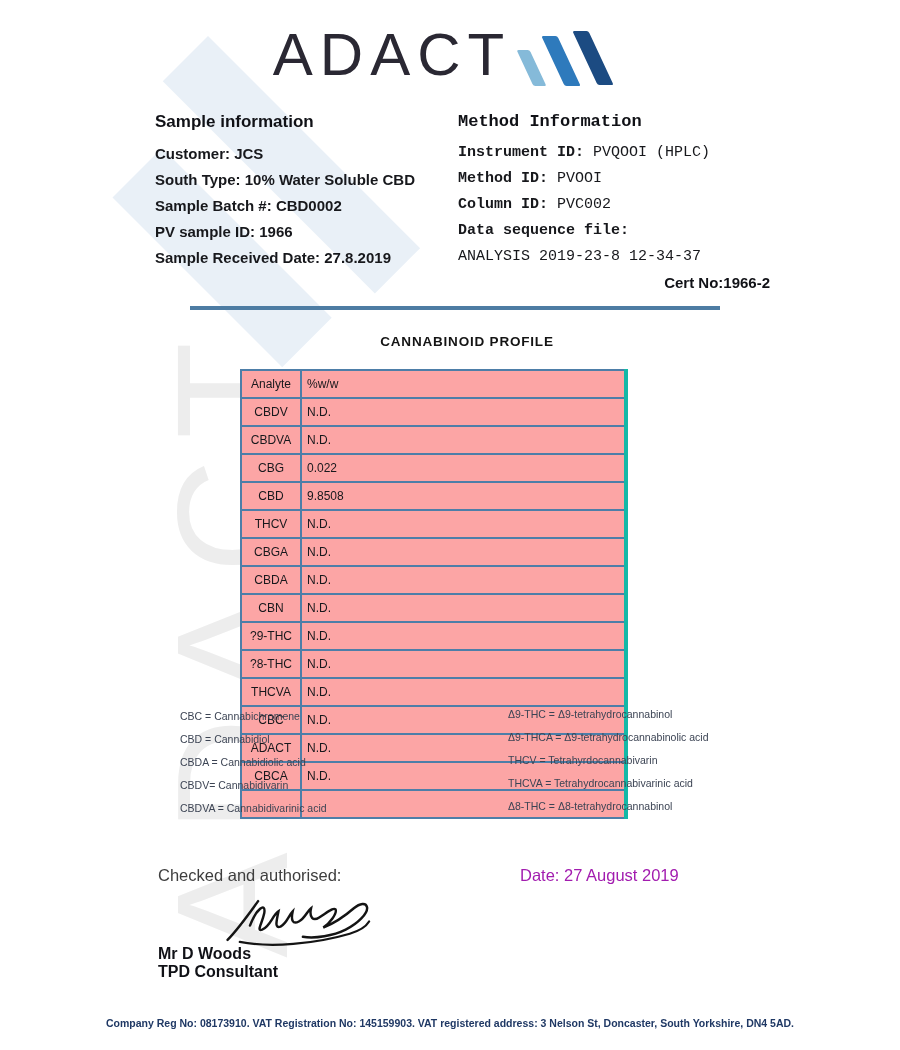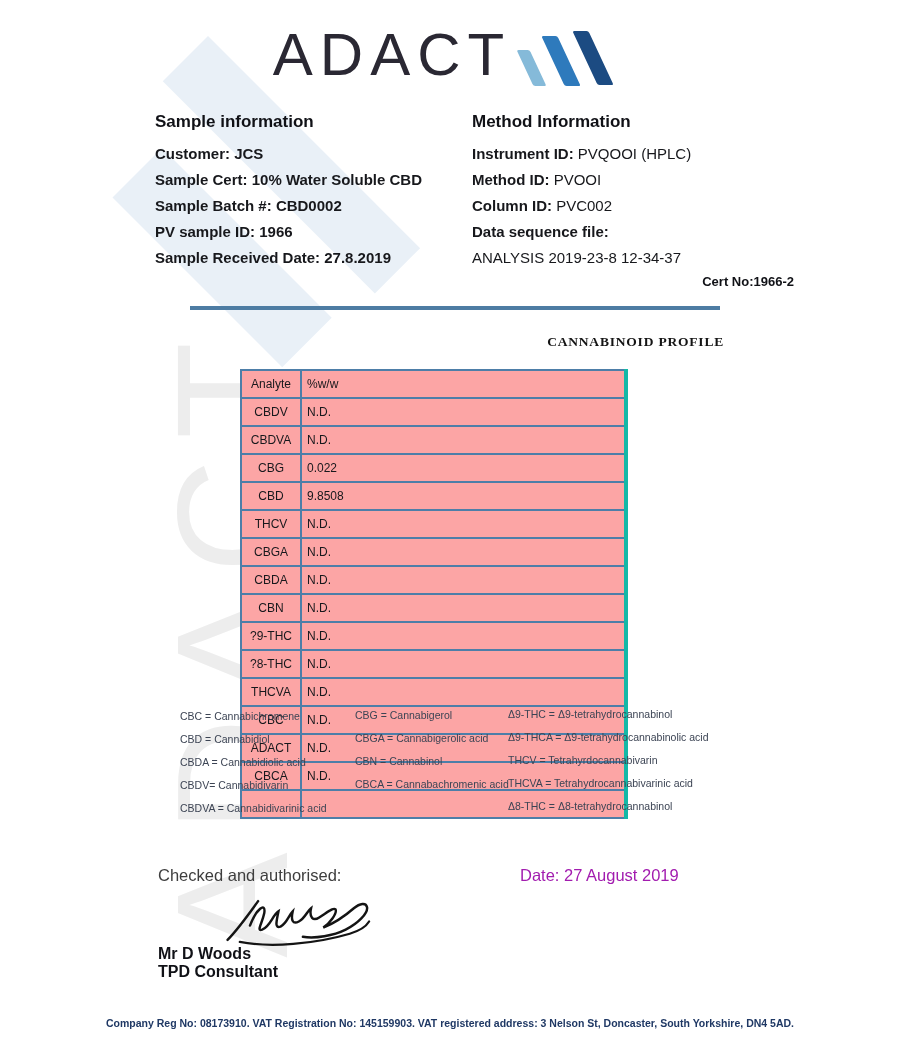--- a/index.html
+++ b/index.html
@@ -26,31 +26,31 @@
   .logo-text { font-size:60px; font-weight:300; letter-spacing:7px; color:#2a2833; line-height:1.1; }
   .logo-icon { position:relative; width:104px; height:64px; margin-left:12px; margin-top:4px; }
   .logo-stripe { position:absolute; transform:skewX(25deg); border-radius:2px; }
   .stripe-light { left:2px;  top:24px; width:13px; height:36px; background:#85bad9; }
   .stripe-mid   { left:30px; top:10px; width:16px; height:50px; background:#2e7abc; }
   .stripe-dark  { left:62px; top:5px;  width:16px; height:54px; background:#1c4b82; }
 
   
   .info-block { position:absolute; top:112px; }
   .info-sample { left:155px; width:300px; }
-  .info-method { left:472px; width:320px; }
+  .info-method { left:458px; width:320px;font-family:Liberation Mono, monospace; }
   .info-heading { font-size:17px; font-weight:700; color:#101116; margin-bottom:13px; }
   .info-line { font-size:15px; margin-bottom:9px; color:#17181c; min-height:16px; }
   .info-line b { font-weight:700; }
   .bold-vals .info-line span { font-weight:700; }
 
-  .cert-no { position:absolute; left:584px; top:274px; width:210px; text-align:right; font-size:13px; font-weight:700; color:#101116; }
+  .cert-no { position:absolute; left:560px; top:274px; width:210px; text-align:right; font-size:15px; font-weight:700; color:#101116; }
 
   
   .rule-blue { position:absolute; left:190px; top:306px; width:530px; height:4px; background:#4d7ca3; }
-  .profile-title { position:absolute; left:194px; top:334px; width:530px; text-align:right; font-size:13.5px; font-weight:700; letter-spacing:0.8px; color:#141414;font-family:Liberation Serif, serif; }
+  .profile-title { position:absolute; left:202px; top:334px; width:530px; text-align:center; font-size:13.5px; font-weight:700; letter-spacing:0.8px; color:#141414; }
 
   table.analyte { position:absolute; left:240px; top:369px; width:388px; border-collapse:collapse; background:#ffffff; }
   table.analyte td, table.analyte th { border:2px solid #4d7ea8; height:28px; font-size:12px; font-weight:400; background:#fca5a5; padding:0 5px; line-height:1; }
   table.analyte td:last-child, table.analyte th:last-child { border-right:4px solid #14b8a6; }
   .col-analyte { width:60px; text-align:center; }
   .col-value   { text-align:left; }
   th.col-analyte { background:#ececec; }
   td.value-highlight { background:linear-gradient(90deg,#f2a83a 0%,#f6bd63 16%,#fbe0a6 52%,#fdf2d6 100%); border-top:2px solid #e8a23b; border-bottom:2px solid #e8a23b; }
   td.value-tint { background:linear-gradient(90deg,#fdf3d8 0%,#ffffff 10%); }
 
@@ -90,21 +90,21 @@
         <div class="logo-stripe stripe-light"></div>
         <div class="logo-stripe stripe-mid"></div>
         <div class="logo-stripe stripe-dark"></div>
       </div>
     </div>
 
     <div class="info-block info-sample bold-vals">
       <div class="info-heading">Sample information</div>
       <div>
           <div class="info-line"><b>Customer: </b><span>JCS</span></div>
-          <div class="info-line"><b>Sample Cert: </b><span>10% Water Soluble CBD</span></div>
+          <div class="info-line"><b>South Type: </b><span>10% Water Soluble CBD</span></div>
           <div class="info-line"><b>Sample Batch #: </b><span>CBD0002</span></div>
           <div class="info-line"><b>PV sample ID: </b><span>1966</span></div>
           <div class="info-line"><b>Sample Received Date: </b><span>27.8.2019</span></div>
         </div>
     </div>
 
     <div class="info-block info-method">
       <div class="info-heading">Method Information</div>
       <div>
           <div class="info-line"><b>Instrument ID: </b><span>PVQOOI (HPLC)</span></div>
@@ -191,26 +191,20 @@
         </tbody>
     </table>
 
     <div class="legend-col legend-1">
         <div class="legend-item">CBC = Cannabichromene</div>
         <div class="legend-item">CBD = Cannabidiol</div>
         <div class="legend-item">CBDA = Cannabidiolic acid</div>
         <div class="legend-item">CBDV= Cannabidivarin</div>
         <div class="legend-item">CBDVA = Cannabidivarinic acid</div>
       </div>
-    <div class="legend-col legend-2">
-        <div class="legend-item">CBG = Cannabigerol</div>
-        <div class="legend-item">CBGA = Cannabigerolic acid</div>
-        <div class="legend-item">CBN = Cannabinol</div>
-        <div class="legend-item">CBCA = Cannabachromenic acid</div>
-      </div>
     <div class="legend-col legend-3">
         <div class="legend-item">Δ9-THC = Δ9-tetrahydrocannabinol</div>
         <div class="legend-item">Δ9-THCA = Δ9-tetrahydrocannabinolic acid</div>
         <div class="legend-item">THCV = Tetrahyrdocannabivarin</div>
         <div class="legend-item">THCVA = Tetrahydrocannabivarinic acid</div>
         <div class="legend-item">Δ8-THC = Δ8-tetrahydrocannabinol</div>
       </div>
 
     <div class="checked-label">Checked and authorised:</div>
     <div class="date-label">Date: 27 August 2019</div>

